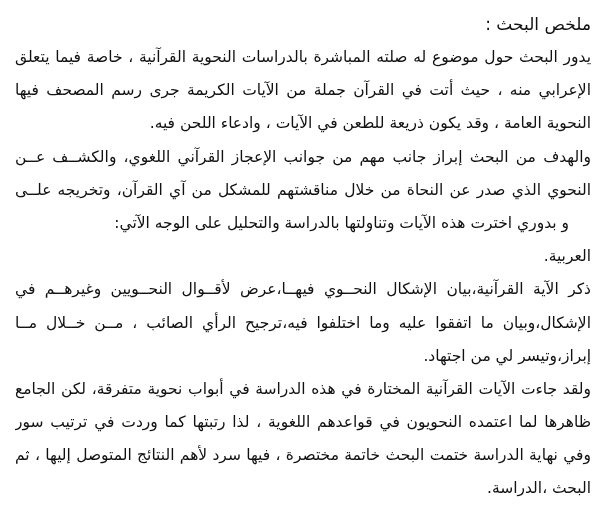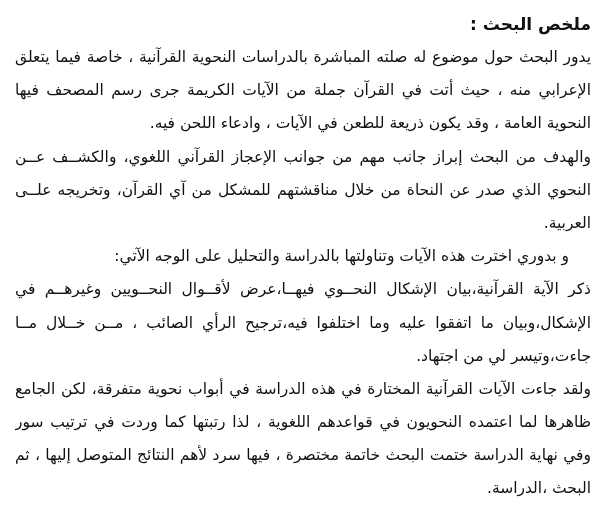--- a/index.html
+++ b/index.html
@@ -13,21 +13,21 @@
     background: #ffffff;
     color: #111111;
     box-sizing: border-box;
     padding: 8px 15px 0 15px;
     direction: rtl;
     font-family: "DejaVu Sans", sans-serif;
     overflow: hidden;
   }
   .doc-title {
     font-size: 17px;
-    font-weight: bold;
+    font-weight: normal;
     line-height: 33px;
     text-align: right;
     white-space: nowrap;
   }
   .line {
     font-size: 15.5px;
     line-height: 33.2px;
     height: 33.2px;
     white-space: nowrap;
     overflow: hidden;
@@ -48,22 +48,22 @@
 <body>
 
 <div class="page">
   <div class="doc-title">ملخص البحث :</div>
 
   <div class="line line-full">يدور البحث حول موضوع له صلته المباشرة بالدراسات النحوية القرآنية ، خاصة فيما يتعلق بالجانب</div>
   <div class="line line-full">الإعرابي منه ، حيث أتت في القرآن جملة من الآيات الكريمة جرى رسم المصحف فيها مخالفاً للقاعدة</div>
   <div class="line line-end">النحوية العامة ، وقد يكون ذريعة للطعن في الآيات ، وادعاء اللحن فيه.</div>
   <div class="line line-full">والهدف من البحث إبراز جانب مهم من جوانب الإعجاز القرآني اللغوي، والكشــف عــن المنــهج</div>
   <div class="line line-full">النحوي الذي صدر عن النحاة من خلال مناقشتهم للمشكل من آي القرآن، وتخريجه علــى قيــاس</div>
+  <div class="line line-end indent">و بدوري اخترت هذه الآيات وتناولتها بالدراسة والتحليل على الوجه الآتي:</div>
   <div class="line line-end">العربية.</div>
-  <div class="line line-end indent">و بدوري اخترت هذه الآيات وتناولتها بالدراسة والتحليل على الوجه الآتي:</div>
   <div class="line line-full">ذكر الآية القرآنية،بيان الإشكال النحــوي فيهــا،عرض لأقــوال النحــويين وغيرهــم في تخــريج</div>
   <div class="line line-full">الإشكال،وبيان ما اتفقوا عليه وما اختلفوا فيه،ترجيح الرأي الصائب ، مــن خــلال مــا وقفــت</div>
-  <div class="line line-end">جاءت،وتيسر لي من اجتهاد.</div>
+  <div class="line line-end">إبراز،وتيسر لي من اجتهاد.</div>
   <div class="line line-full">ولقد جاءت الآيات القرآنية المختارة في هذه الدراسة  في أبواب نحوية متفرقة، لكن الجامع بينها مخالفة</div>
   <div class="line line-full">ظاهرها لما اعتمده النحويون في قواعدهم اللغوية ، لذا رتبتها كما وردت في ترتيب سور القرآن الكريم</div>
   <div class="line line-full">وفي نهاية الدراسة ختمت البحث خاتمة مختصرة ، فيها سرد لأهم النتائج المتوصل إليها ، ثم هــوامش</div>
   <div class="line line-end">البحث ،الدراسة.</div>
 </div>
 
 </body></html>

